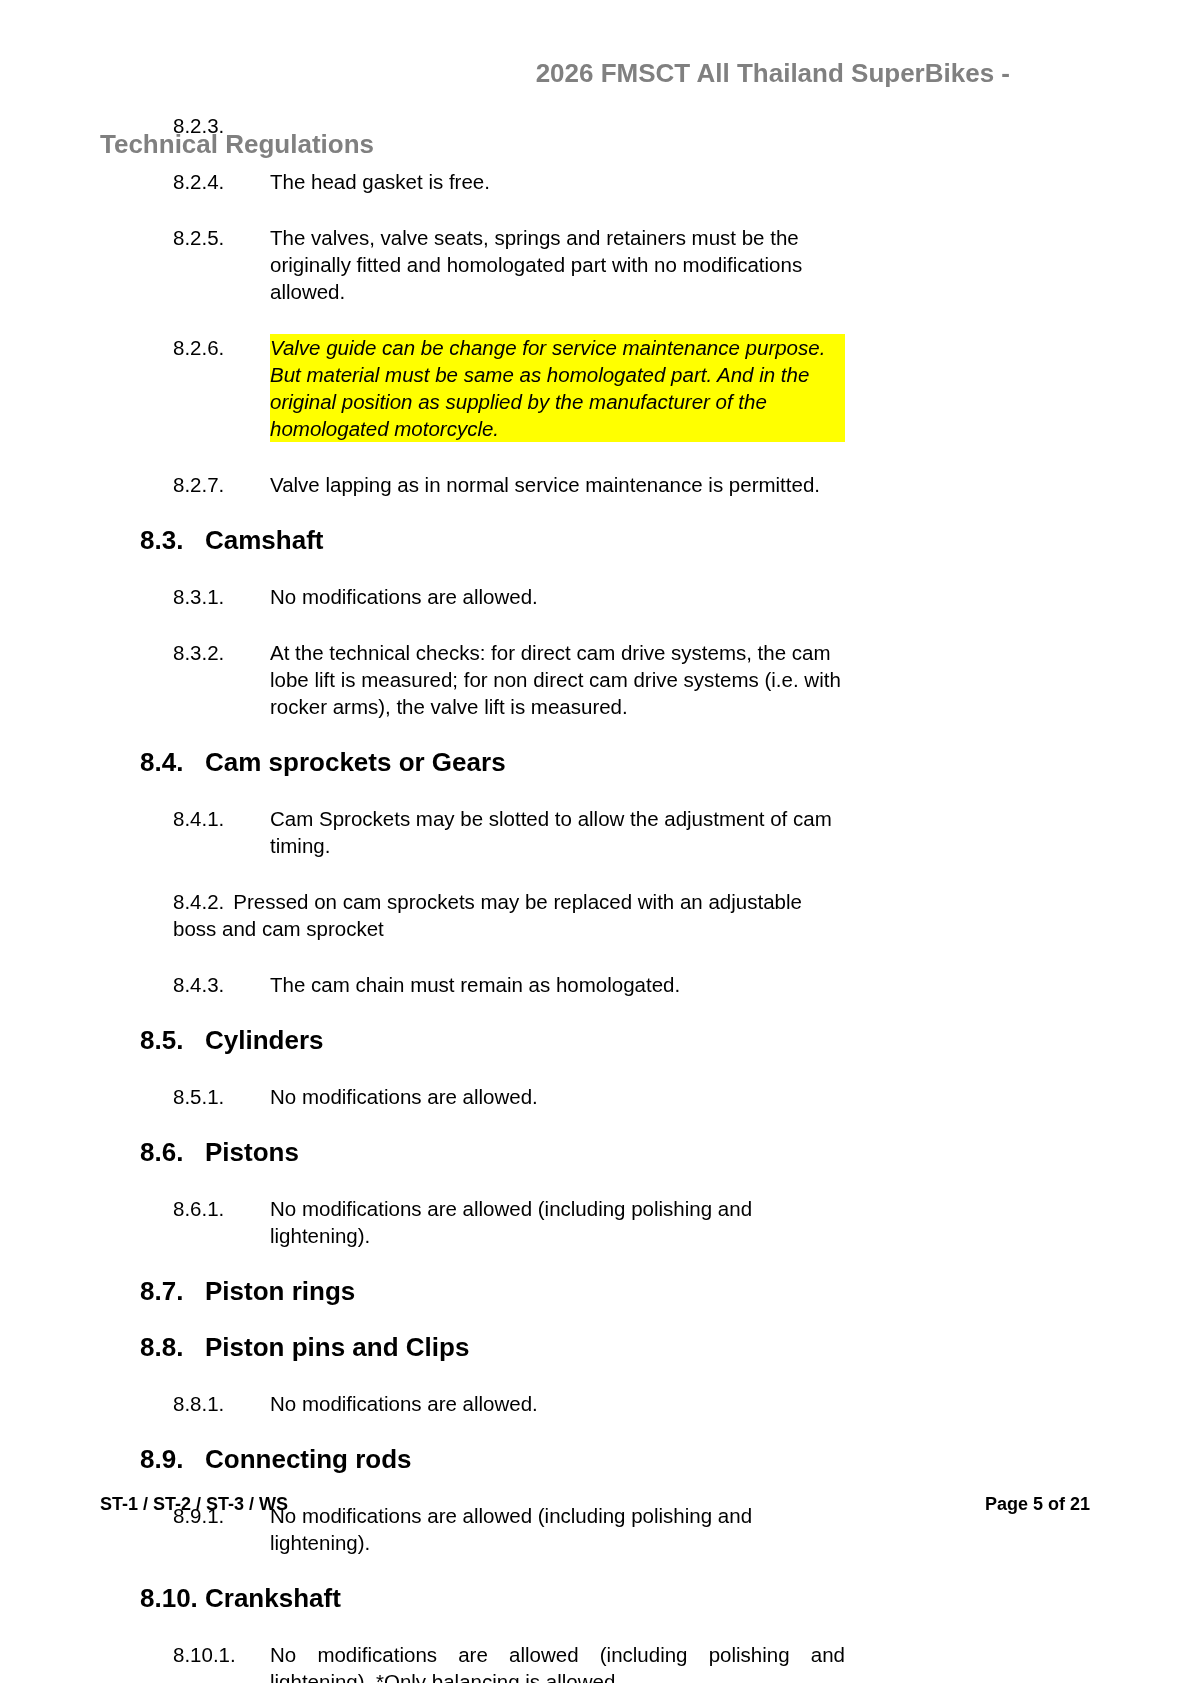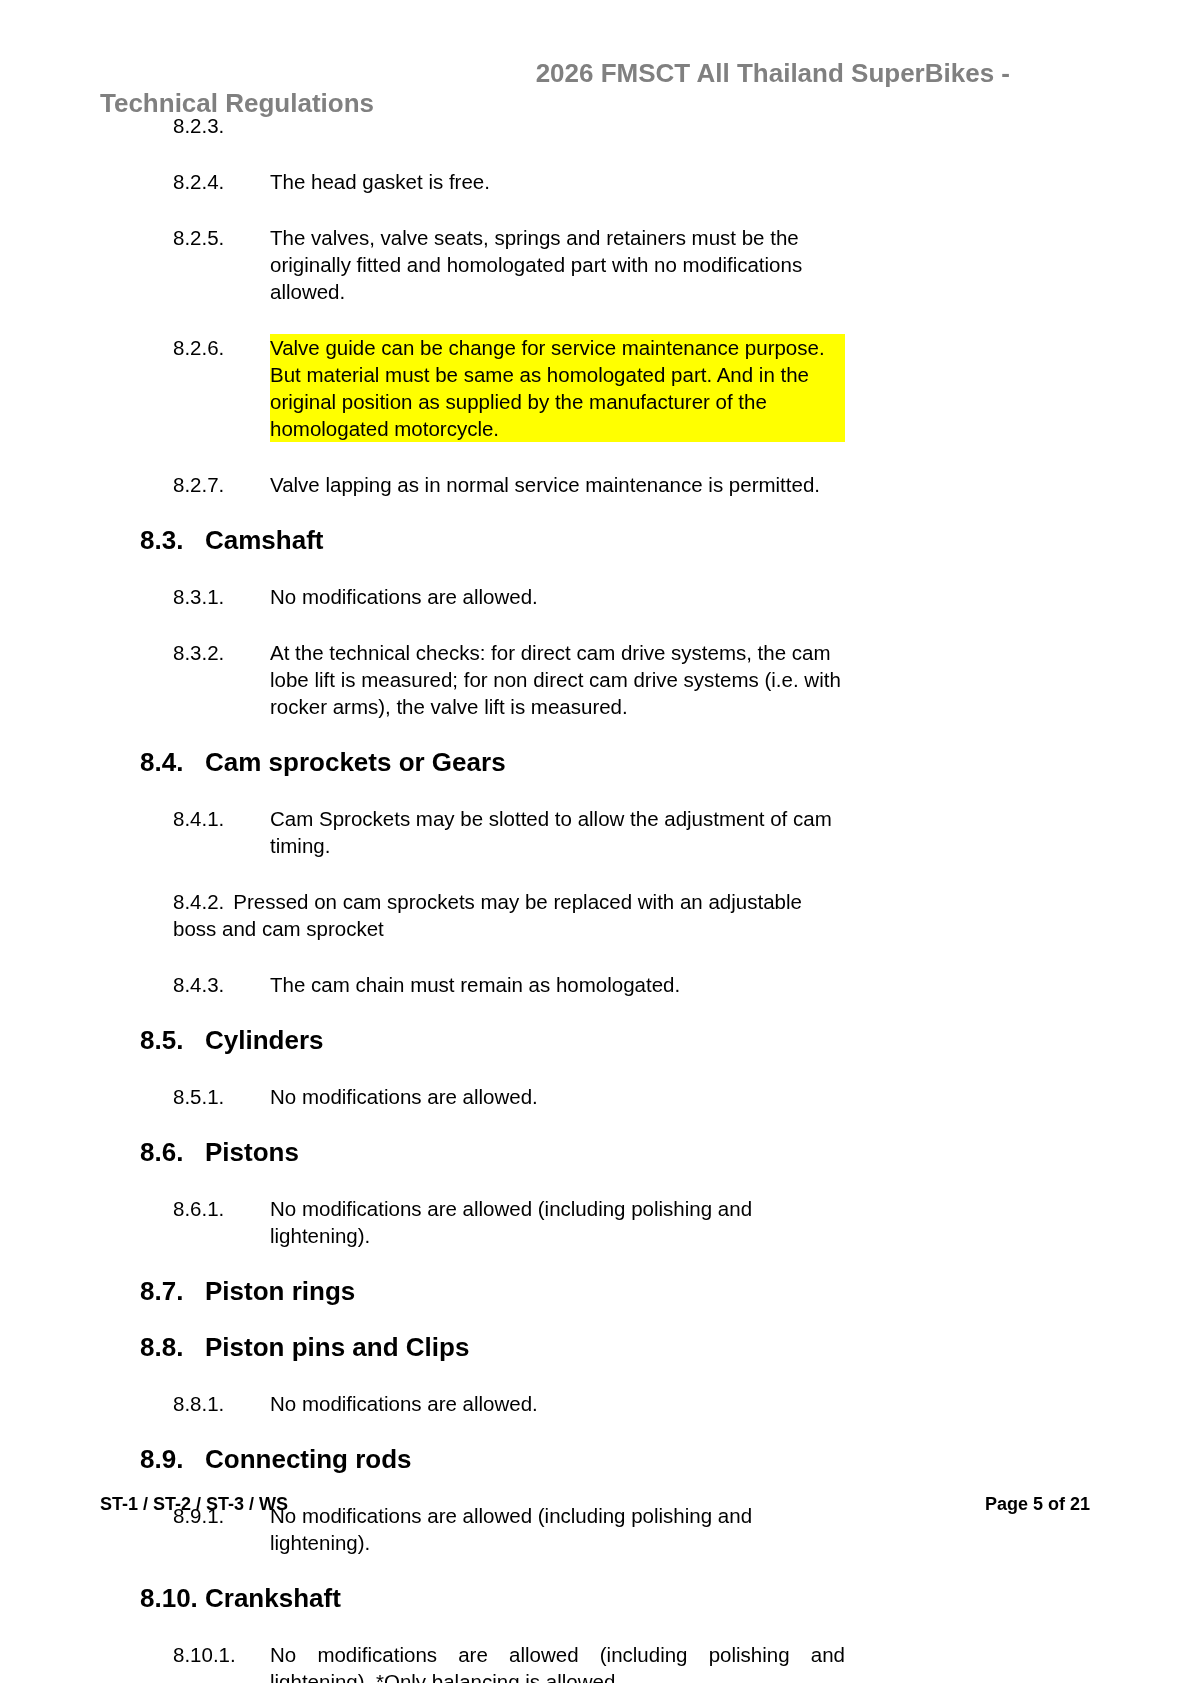--- a/index.html
+++ b/index.html
@@ -26,21 +26,21 @@
     left: 100px;
     top: 58px;
     width: 910px;
     color: #808080;
     font-weight: bold;
     font-size: 26px;
     line-height: 30px;
     text-align: right;
   }
   .header .hdr-line1 { display: block; text-align: right; }
-  .header .hdr-line2 { display: block; text-align: left; }
+  .header .hdr-line2 { display: block; text-align: left; margin-top: 41px; }
 
   
   .content {
     position: absolute;
     left: 0;
     top: 112px;
     width: 1030px;
   }
 
   .clause {
@@ -130,21 +130,21 @@
       <div class="clause">
         <span class="num">8.2.4.</span>
         <span class="body-text">The head gasket is free.</span>
       </div>
       <div class="clause">
         <span class="num">8.2.5.</span>
         <span class="body-text">The valves, valve seats, springs and retainers must be the originally fitted and homologated part with no modifications allowed.</span>
       </div>
       <div class="clause">
         <span class="num">8.2.6.</span>
-        <span class="body-text hl" style="background: rgb(255, 255, 0);">Valve guide can be change for service maintenance purpose. But material must be same as homologated part. And in the original position as supplied by the manufacturer of the homologated motorcycle.</span>
+        <span class="body-text hl" style="background: rgb(255, 255, 0); font-style: italic;">Valve guide can be change for service maintenance purpose. But material must be same as homologated part. And in the original position as supplied by the manufacturer of the homologated motorcycle.</span>
       </div>
       <div class="clause">
         <span class="num">8.2.7.</span>
         <span class="body-text">Valve lapping as in normal service maintenance is permitted.</span>
       </div>
       <div class="heading"><span class="hnum">8.3.</span><span>Camshaft</span></div>
       <div class="clause">
         <span class="num">8.3.1.</span>
         <span class="body-text">No modifications are allowed.</span>
       </div>

